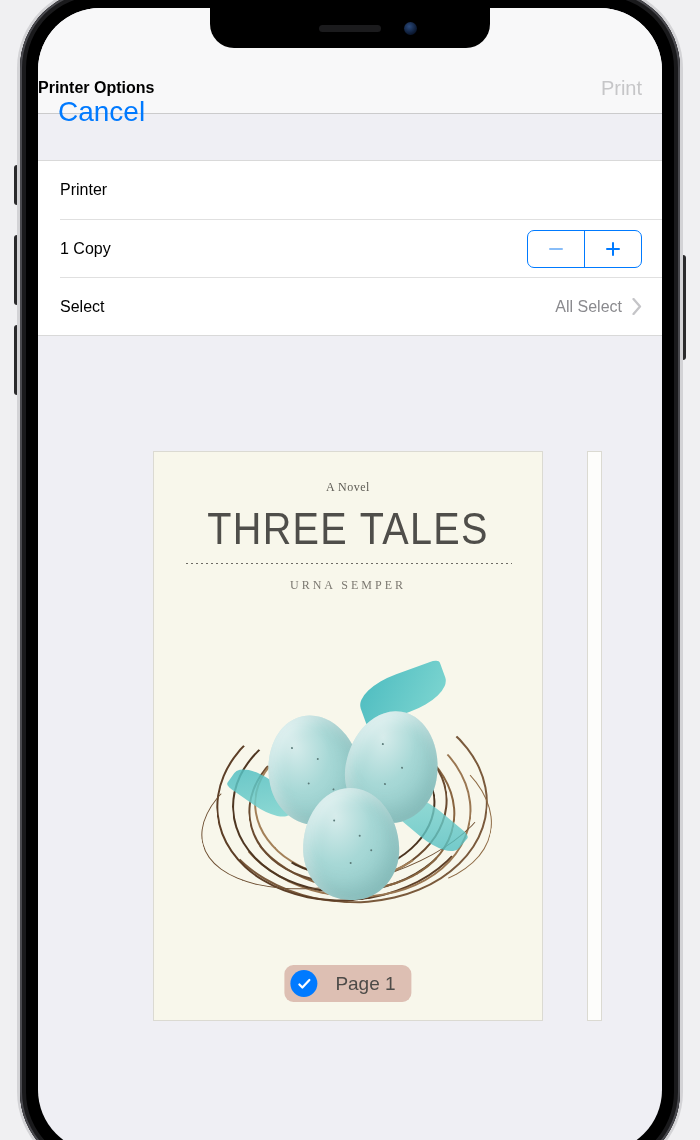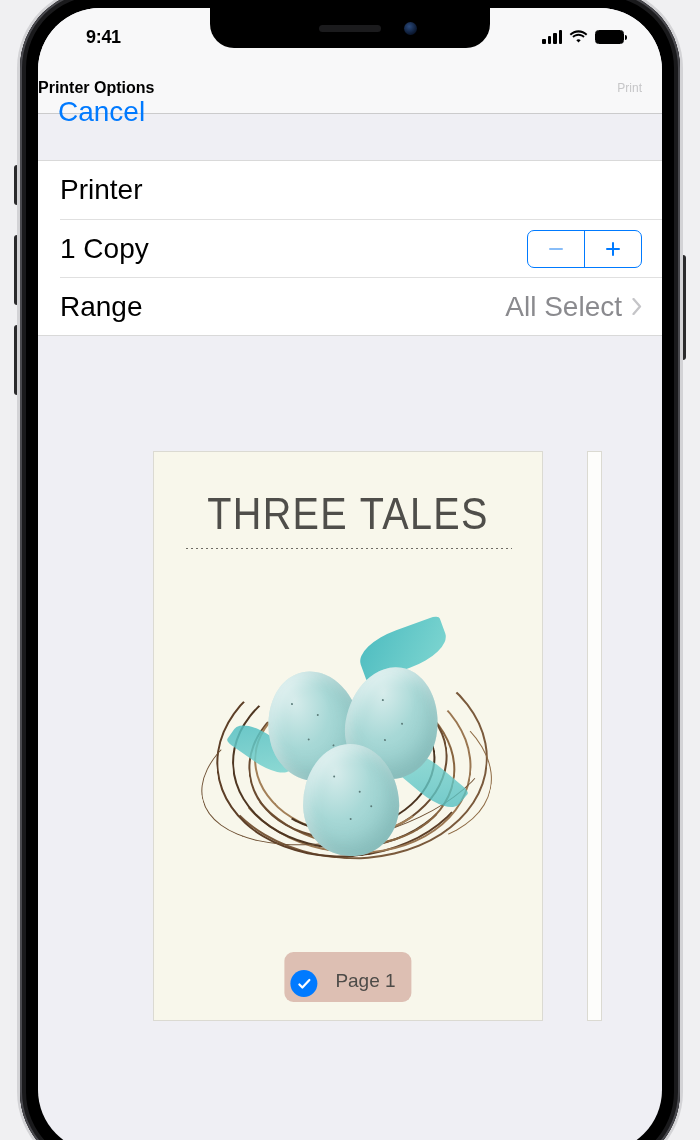--- a/index.html
+++ b/index.html
@@ -32,27 +32,27 @@
     .battery { width: 29px; height: 14px; border: 1.5px solid #000; border-radius: 3.5px; position: relative; display: flex; align-items: center; }
     .battery::after { content:''; position:absolute; right:-4px; top:4px; width:2.5px; height:5px; background:#000; border-top-right-radius:2px; border-bottom-right-radius:2px; }
     .battery-fill { width: 100%; height: 100%; background:#000; border-radius:1.5px; }
 
     
     .content { position: absolute; top: 0; left: 0; right: 0; bottom: 0; }
     .nav-bar { position: relative; height: 106px; background: #f8f8f9; border-bottom: 0.5px solid rgba(0,0,0,0.18); padding-top: 55px; }
     .nav-row { display: flex; align-items: center; justify-content: space-between; height: 50px; padding: 0 20px; }
     .nav-cancel { color: #007aff; font-size: 28px; margin-top: 47px; }
     .nav-title { font-size: 16px; font-weight: 700; position: absolute; left: 0; right: 0; text-align: left; pointer-events: none; }
-    .nav-print { color: #c6c6c8; font-size: 12px; margin-left: 35px; }
+    .nav-print { color: #c6c6c8; font-size: 20px; margin-left: 35px; }
 
     .spacer { height: 46px; }
 
     
     .list { background: #fff; border-top: 0.5px solid rgba(0,0,0,0.15); border-bottom: 0.5px solid rgba(0,0,0,0.15); }
-    .row { display: flex; align-items: center; justify-content: space-between; height: 58px; padding: 0 20px 0 22px; font-size: 28px; }
+    .row { display: flex; align-items: center; justify-content: space-between; height: 58px; padding: 0 20px 0 22px; font-size: 16px; }
     .row + .row { border-top: 0.5px solid rgba(0,0,0,0.12); margin-left: 22px; padding-left: 0; }
     .row-label { color: #000; }
     .row-right { display: flex; align-items: center; gap: 10px; color: #8a8a8e; }
     .chev { width: 10px; height: 17px; }
 
     .stepper { display: flex; border: 1.5px solid #007aff; border-radius: 7px; overflow: hidden; }
     .stepper-btn { width: 56px; height: 36px; display: flex; align-items: center; justify-content: center; color: #007aff; font-size: 26px; line-height: 1; cursor: pointer; user-select: none; }
     .stepper-btn.minus { color: #88bdf8; }
     .stepper-sep { width: 1px; background: #007aff; }
 
@@ -65,21 +65,21 @@
     .dotrule { margin: 8px 30px 0; height: 1px; background-image: radial-gradient(circle, #6d6b64 1px, transparent 1px); background-size: 5px 1px; background-repeat: repeat-x; }
     .book-author { text-align: center; font-size: 12px; color: #7b7870; font-family: Georgia, serif; letter-spacing: 3px; margin-top: 14px; }
 
     .nest-wrap { position: relative; width: 300px; height: 310px; margin: 30px auto 0; }
     
     .strand { position: absolute; border: 2px solid; border-radius: 50%; border-top-color: transparent !important; }
     .feather { position: absolute; background: linear-gradient(135deg, #4dbcc0, #7fd6d1); border-radius: 50% 10% 50% 10%; transform-origin: center; }
     .egg { position: absolute; border-radius: 50% 50% 48% 48% / 55% 55% 45% 45%; background: radial-gradient(ellipse at 35% 25%, #d6eceb 0%, #a7d8d6 40%, #8bc9c7 100%); box-shadow: inset -8px -12px 20px rgba(60,100,100,0.18), inset 6px 8px 14px rgba(255,255,255,0.5); }
     .speck { position:absolute; width:2px; height:2px; background:#5a7a78; border-radius:50%; }
 
-    .page-badge { position: absolute; left: 50%; transform: translateX(-50%); bottom: 18px; display: flex; gap: 18px; background: rgba(215,178,166,0.82); padding: 18px 16px 5px 6px; border-radius: 9px; }
+    .page-badge { position: absolute; left: 50%; transform: translateX(-50%); bottom: 18px; display: flex; align-items: center; gap: 18px; background: rgba(215,178,166,0.82); padding: 5px 16px 5px 6px; border-radius: 9px; }
     .check-ico { width: 27px; height: 27px; border-radius: 50%; background: #007aff; display:flex; align-items:center; justify-content:center; }
     .check-ico svg { width: 16px; height: 16px; }
     .page-badge-text { font-size: 19px; font-weight: 500; color: #4d4b48; }
   </style>
 </head>
 <body>
 
 <div class="device">
   <span class="side-btn silent"></span>
   <span class="side-btn vol1"></span>
@@ -87,37 +87,20 @@
   <span class="side-btn power"></span>
   <div class="frame">
     <div class="screen">
       <div class="notch">
         <span class="speaker"></span>
           <span class="camera"></span>
       </div>
 
       <div class="content">
 
-        <div class="status-bar">
-          <div class="status-time">9:41</div>
-          <div class="status-right">
-            <span class="cell-bars">
-                <span></span>
-                <span></span>
-                <span></span>
-                <span></span>
-              </span>
-            <svg class="wifi-ico" viewBox="0 0 20 14">
-                <path d="M10 2.2c3 0 5.8 1.2 7.9 3.2l1.4-1.5C16.8 1.4 13.5 0 10 0S3.2 1.4.7 3.9l1.4 1.5C4.2 3.4 7 2.2 10 2.2zm0 3.6c1.9 0 3.7.8 5 2l1.5-1.5C14.7 4.6 12.4 3.7 10 3.7s-4.7.9-6.5 2.6L5 7.8c1.3-1.2 3.1-2 5-2zm0 3.6c.9 0 1.7.3 2.3.9L10 12.9 7.7 10.3c.6-.6 1.4-.9 2.3-.9z" fill="#000"></path>
-              </svg>
-            <span class="battery">
-                <span class="battery-fill"></span>
-              </span>
-          </div>
-        </div>
 
         <div class="nav-bar">
           <div class="nav-row">
             <span class="nav-cancel">Cancel</span>
             <span class="nav-title">Printer Options</span>
             <span class="nav-print">Print</span>
           </div>
         </div>
 
         <div class="spacer"></div>
@@ -142,35 +125,37 @@
                   <svg width="18" height="18" viewBox="0 0 18 18">
                       <rect x="2" y="8" width="14" height="2" rx="1" fill="currentColor"></rect>
                       <rect x="8" y="2" width="2" height="14" rx="1" fill="currentColor"></rect>
                     </svg>
                 </span>
               </span>
             </span>
           </div>
 
           <div class="row">
-            <span class="row-label">Range</span>
+            <span class="row-label">Select</span>
             <span class="row-right">
               <span>All Select</span>
               <svg class="chev" viewBox="0 0 10 17">
                   <path d="M1.5 1L8 8.5 1.5 16" stroke="#c5c5c8" stroke-width="2.3" fill="none" stroke-linecap="round" stroke-linejoin="round"></path>
                 </svg>
             </span>
           </div>
 
         </div>
 
         <div class="preview-area">
           <div class="page-thumb" style="height:570px;">
+            <div class="book-sub">A Novel</div>
             <div class="book-title">THREE TALES</div>
             <div class="dotrule"></div>
+            <div class="book-author">URNA SEMPER</div>
 
             <div class="nest-wrap">
 
               <span class="strand" style="left:10px; top:70px; width:280px; height:210px; border-color:#7a5a3c; border-left-color:transparent; transform:rotate(4deg)"></span>
               <span class="strand" style="left:18px; top:78px; width:264px; height:200px; border-color:#5d3f27; border-right-color:transparent; transform:rotate(-6deg)"></span>
               <span class="strand" style="left:26px; top:86px; width:248px; height:188px; border-color:#9a7752; border-left-color:transparent; transform:rotate(8deg)"></span>
               <span class="strand" style="left:34px; top:92px; width:232px; height:178px; border-color:#4e3621; border-right-color:transparent; transform:rotate(-3deg)"></span>
               <span class="strand" style="left:42px; top:100px; width:216px; height:166px; border-color:#886540; border-left-color:transparent; transform:rotate(10deg)"></span>
               <span class="strand" style="left:50px; top:106px; width:200px; height:154px; border-color:#6a4b30; transform:rotate(-8deg)"></span>
               <span class="strand" style="left:56px; top:112px; width:188px; height:144px; border-color:#a38058; border-right-color:transparent; transform:rotate(5deg)"></span>

